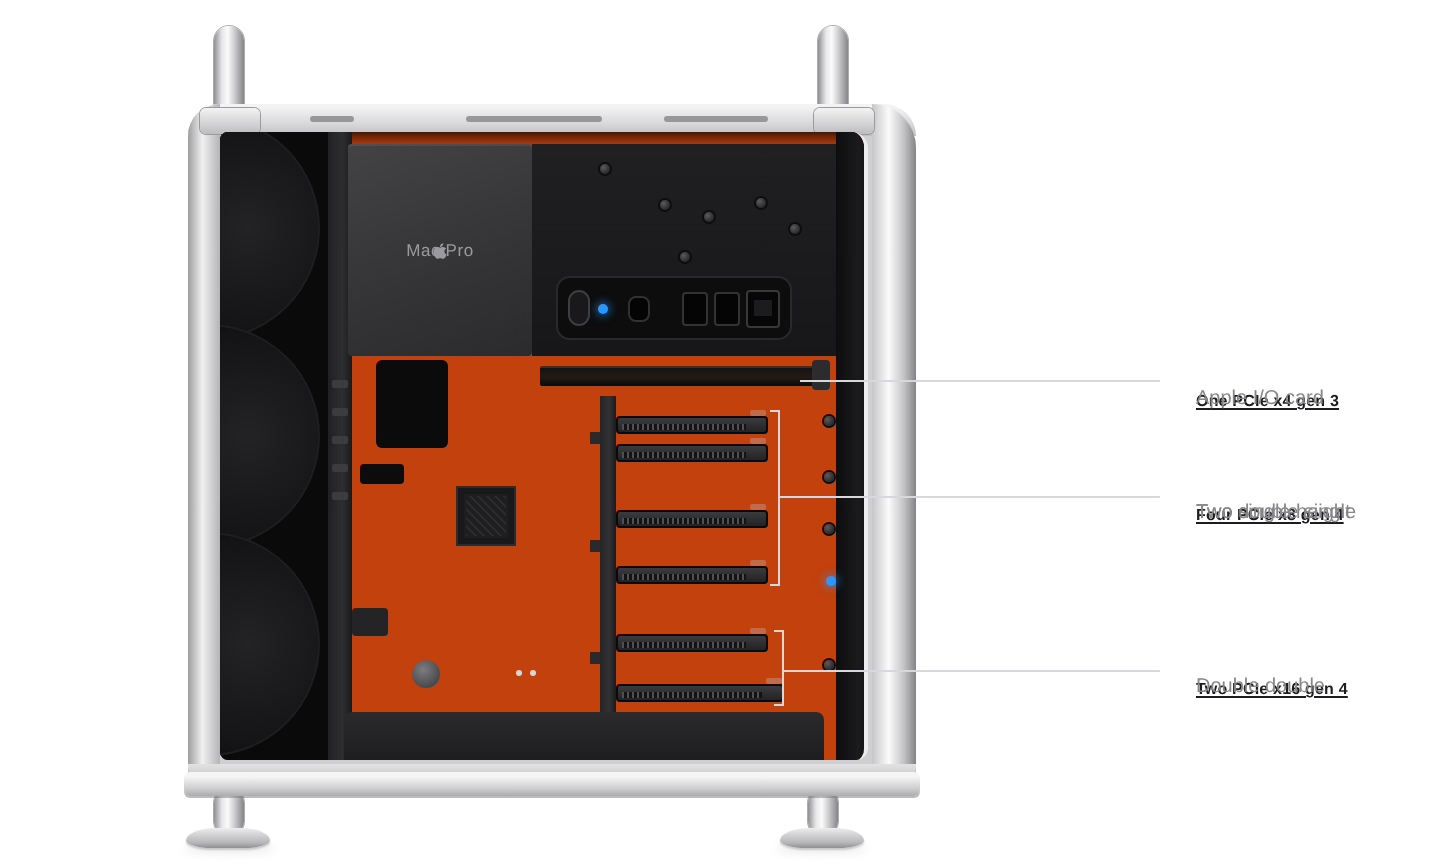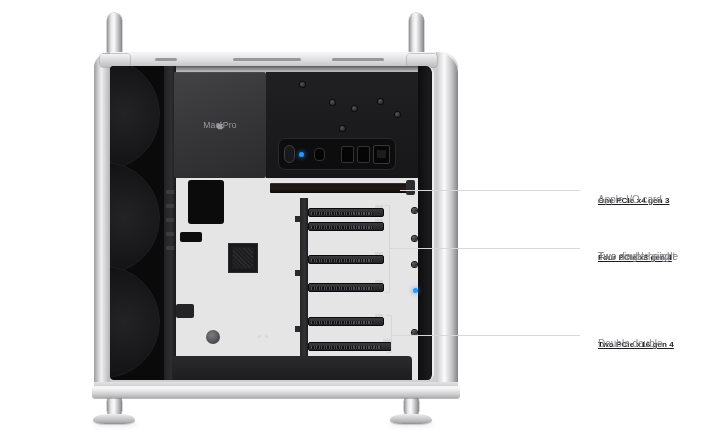--- a/index.html
+++ b/index.html
@@ -46,21 +46,21 @@
 
   .bottom-bar{
     left:92px;top:386px;width:368px;height:12px;border-radius:3px;
     background:linear-gradient(180deg,#f5f5f6 20%,#cdcdcf 70%,#ababad);
     box-shadow:0 1px 0 rgba(120,120,122,.5);
   }
 
   
   .interior{
     left:110px;top:66px;width:324px;height:314px;overflow:hidden;
-    background:#e5e5e5;border-radius:4px 8px 6px 4px;
+    background:#c2410c;border-radius:4px 8px 6px 4px;
     border-right:2px solid #ececee;
     box-shadow:inset 0 6px 8px -4px rgba(0,0,0,.9);
   }
   .fan-zone{left:0;top:0;width:54px;height:314px;background:#0a0a0b;}
   .fan{width:112px;height:112px;border-radius:50%;left:-62px;
     background:radial-gradient(circle at 68% 50%,#232325 0%,#141416 55%,#050506 82%);
     border:1px solid #1e1e20;}
   .fan-rail{left:54px;top:0;width:12px;height:314px;
     background:linear-gradient(90deg,#212123,#2e2e30 60%,#1a1a1c);}
   .rail-tab{left:56px;width:8px;height:4px;background:#3c3c3e;border-radius:1px;}

